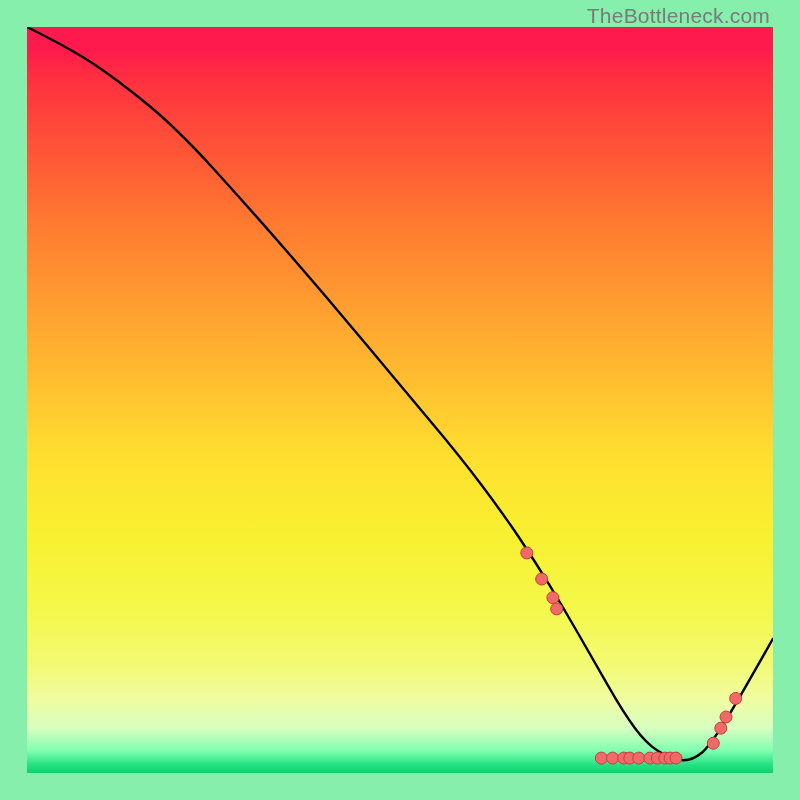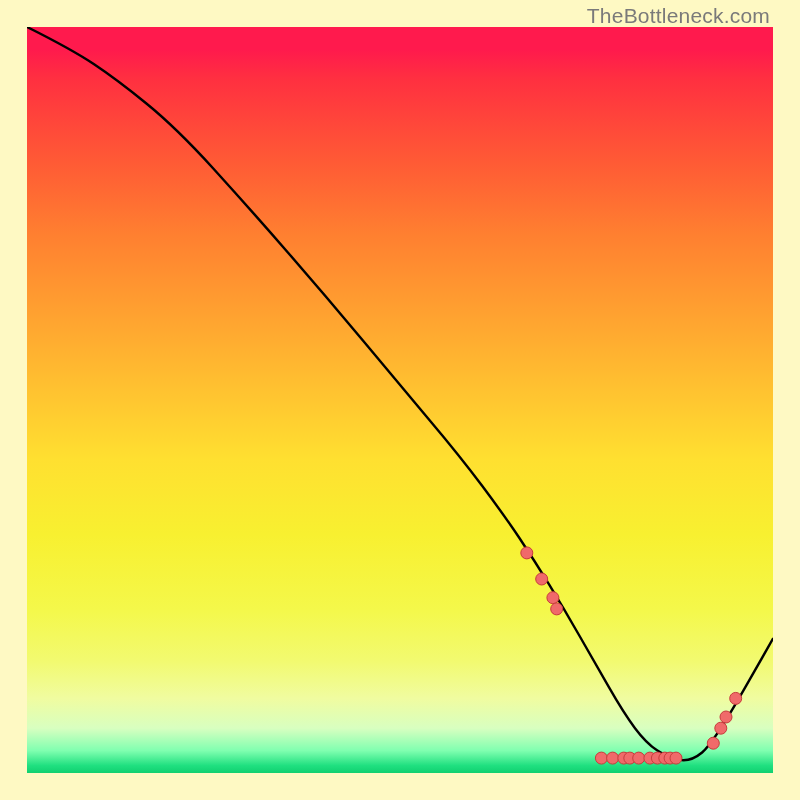--- a/index.html
+++ b/index.html
@@ -1,21 +1,21 @@
 <!DOCTYPE html>
 <html><head>
 <meta charset="utf-8">
 <style>
   * { margin: 0; padding: 0; box-sizing: border-box; }
   html, body { width: 800px; height: 800px; background: #000; overflow: hidden; }
   .stage {
     position: relative;
     width: 800px;
     height: 800px;
-    background: #fef9c3;
+    background: #86efac;
   }
   .plot-area {
     position: absolute;
     left: 27px;
     top: 27px;
     width: 746px;
     height: 746px;
     background: linear-gradient(to bottom,
       #ff1a4d 0%,
       #ff1a4d 3%,

